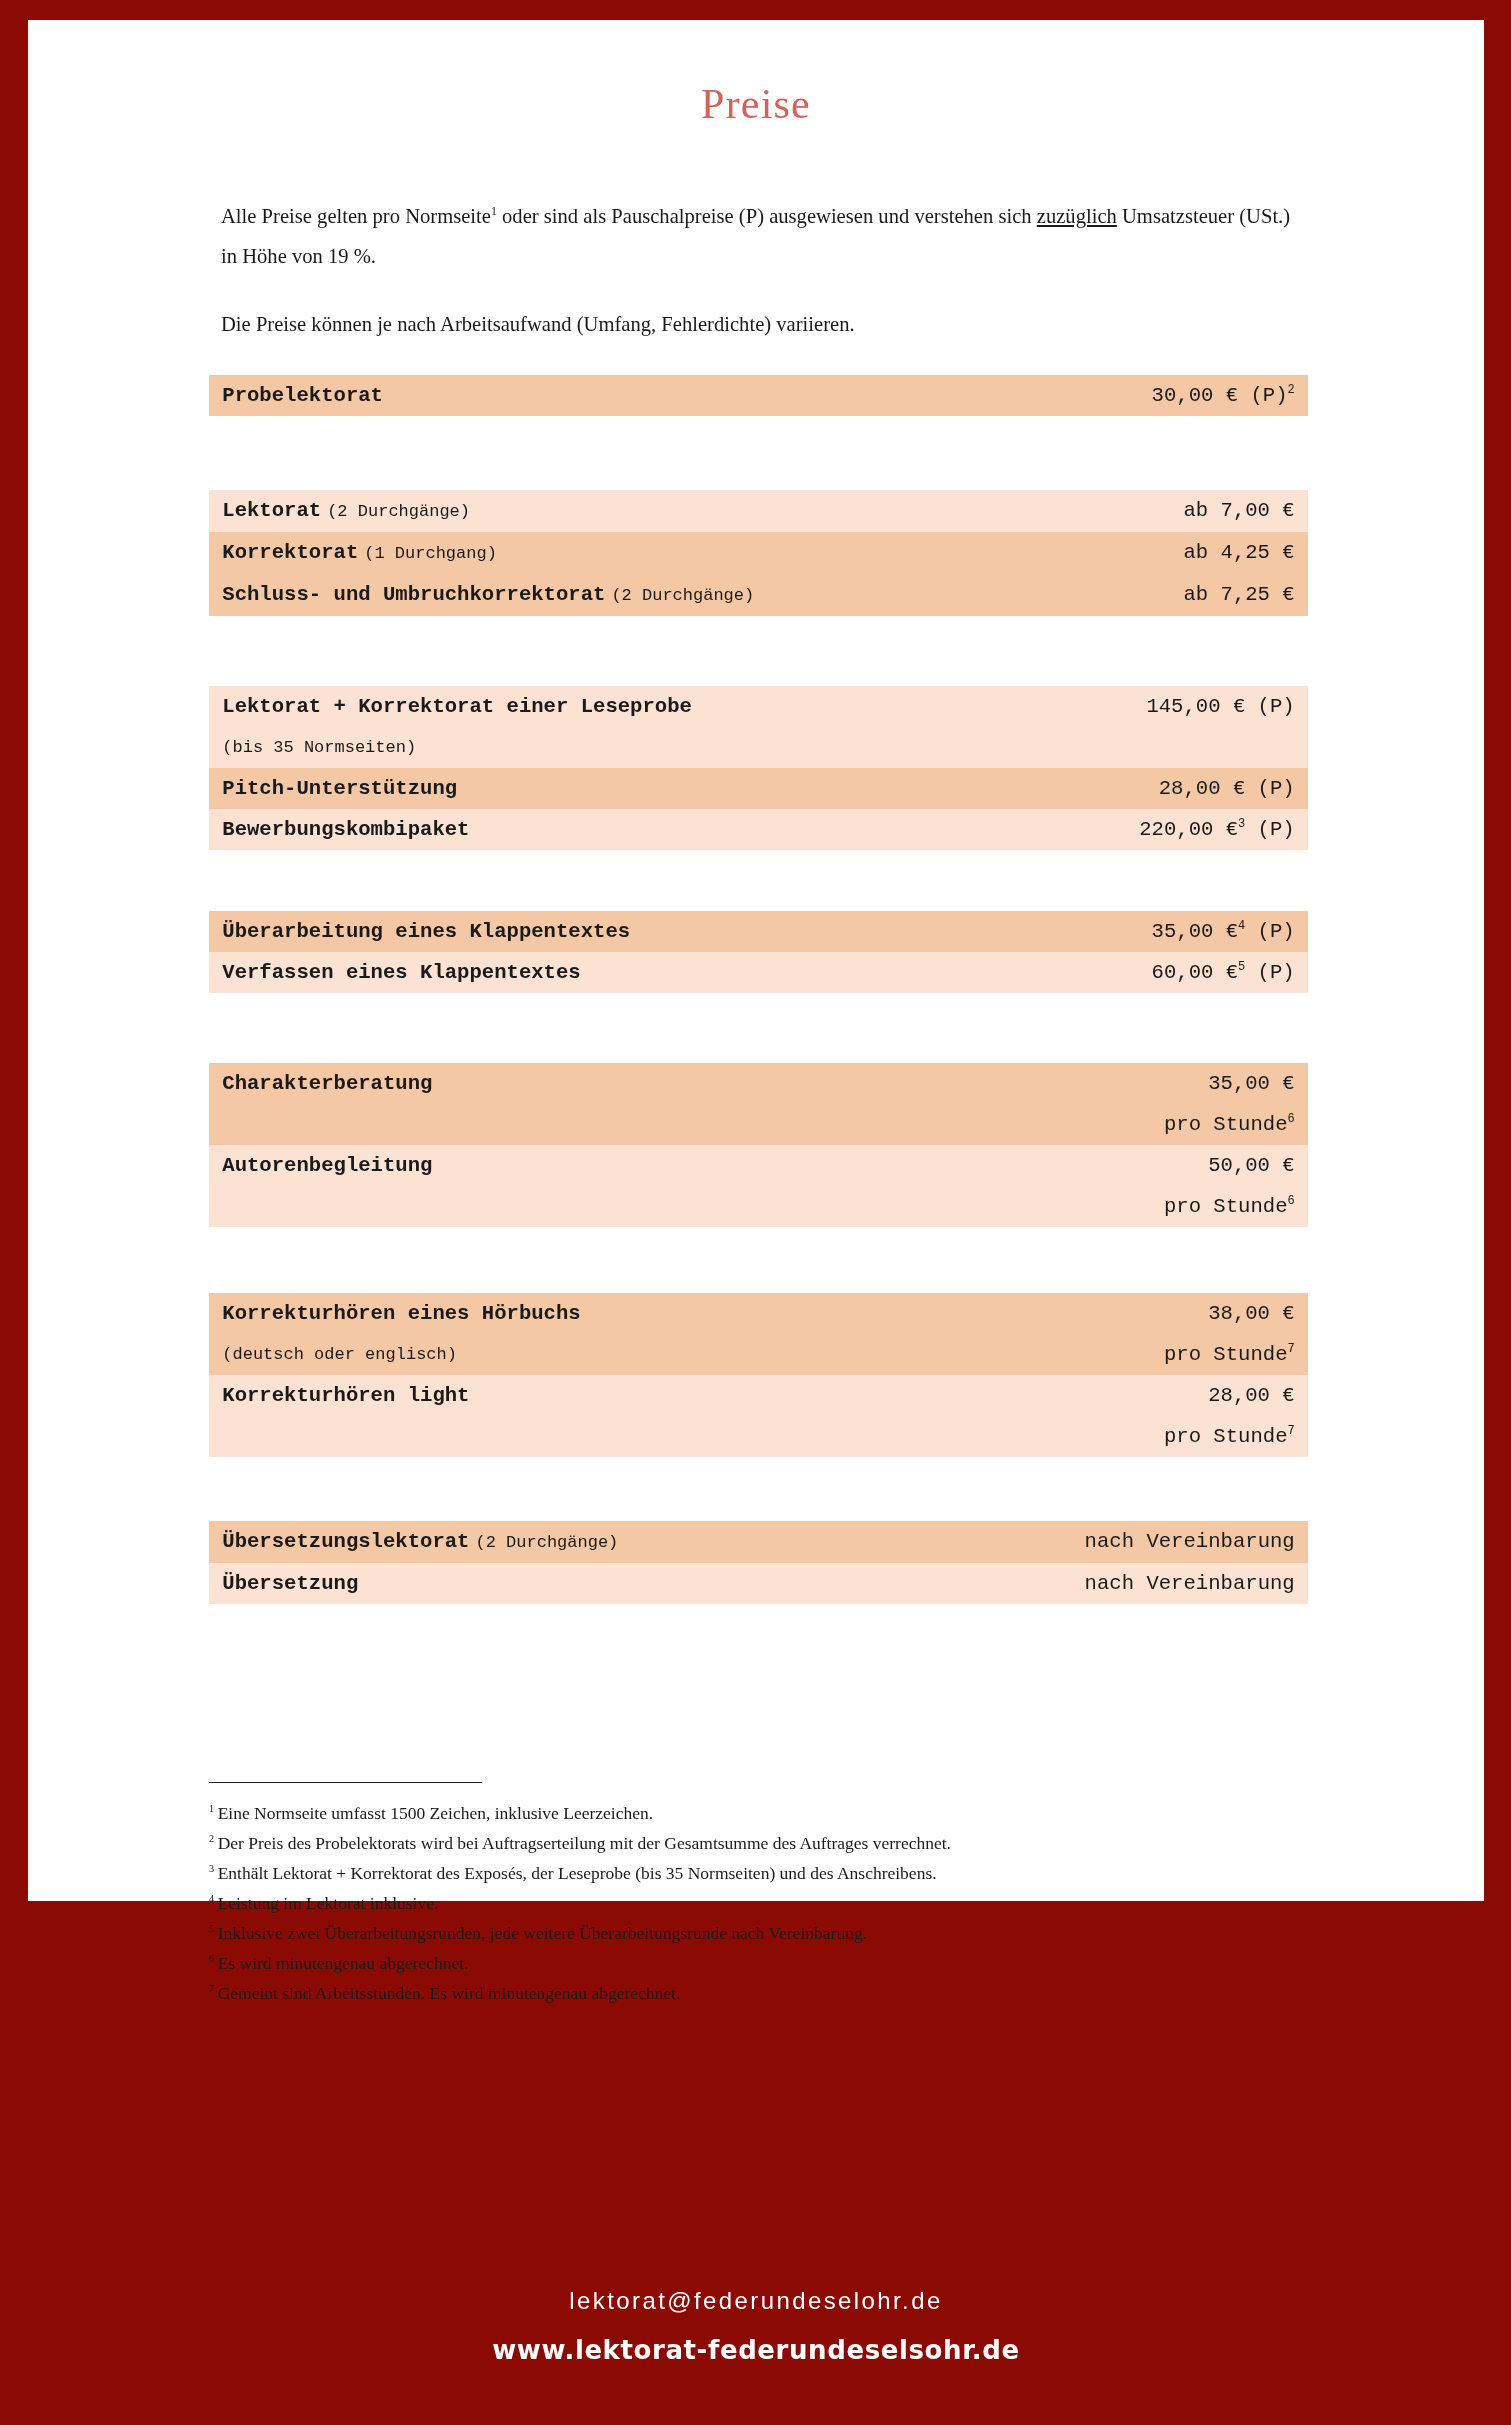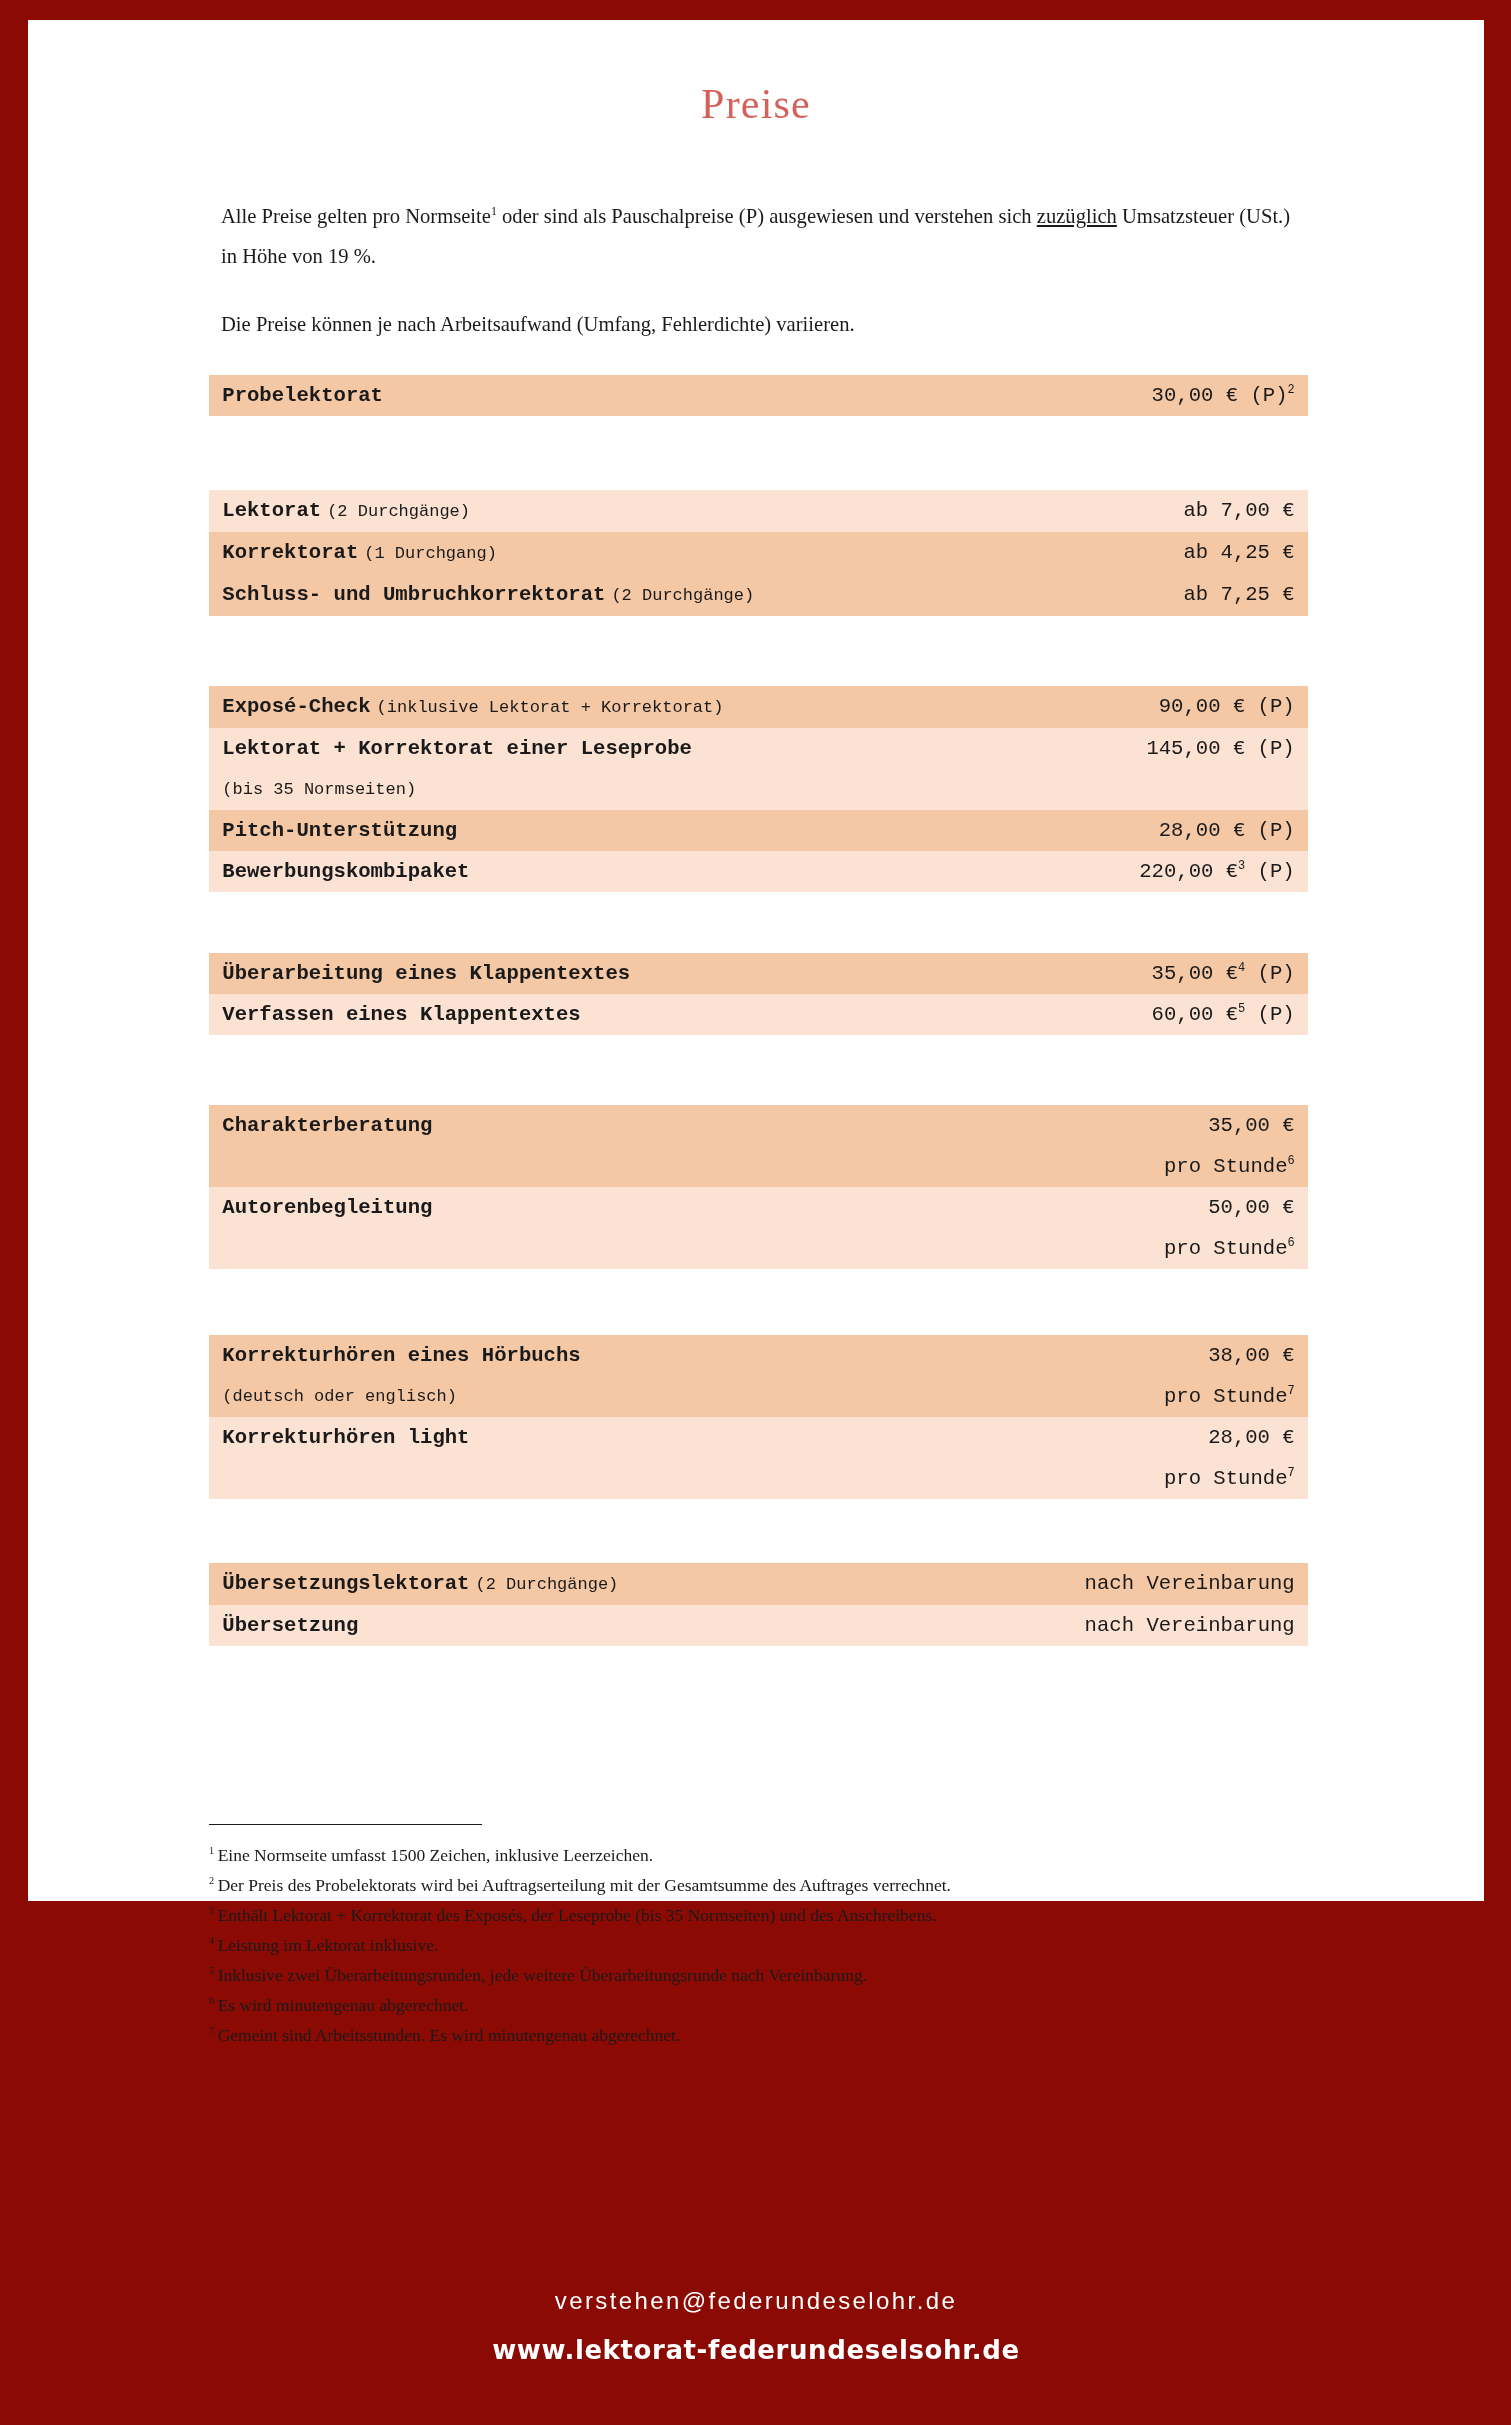--- a/index.html
+++ b/index.html
@@ -120,28 +120,20 @@
         <div class="lcell">
             <div class="line"><span class="lbl">Schluss- und Umbruchkorrektorat</span><span class="note">(2 Durchgänge)</span></div>
           </div>
         <div class="pcell">
             <div class="line"><span>ab 7,25 €</span></div>
           </div>
       </div>
     </div>
 
     <div class="table t3">
-      <div class="row dark">
-        <div class="lcell">
-            <div class="line"><span class="lbl">Exposé-Check</span><span class="note">(inklusive Lektorat + Korrektorat)</span></div>
-          </div>
-        <div class="pcell">
-            <div class="line"><span>90,00 € (P)</span></div>
-          </div>
-      </div>
       <div class="row light">
         <div class="lcell">
           <div class="line"><span class="lbl">Lektorat + Korrektorat einer Leseprobe</span></div>
           <div class="line l2">(bis 35 Normseiten)</div>
         </div>
         <div class="pcell">
             <div class="line"><span>145,00 € (P)</span></div>
           </div>
       </div>
       <div class="row dark">
@@ -250,16 +242,16 @@
       <div class="fn"><sup>3</sup><span>Enthält Lektorat + Korrektorat des Exposés, der Leseprobe (bis 35 Normseiten) und des Anschreibens.</span></div>
       <div class="fn"><sup>4</sup><span>Leistung im Lektorat inklusive.</span></div>
       <div class="fn"><sup>5</sup><span>Inklusive zwei Überarbeitungsrunden, jede weitere Überarbeitungsrunde nach Vereinbarung.</span></div>
       <div class="fn"><sup>6</sup><span>Es wird minutengenau abgerechnet.</span></div>
       <div class="fn"><sup>7</sup><span>Gemeint sind Arbeitsstunden. Es wird minutengenau abgerechnet.</span></div>
     </div>
   </div>
 </div>
 
 <div class="footer">
-  <div class="email">verstehen@federundeselohr.de</div>
+  <div class="email">lektorat@federundeselohr.de</div>
   <div class="website">www.lektorat-federundeselsohr.de</div>
 </div>
 
 
 </body></html>

